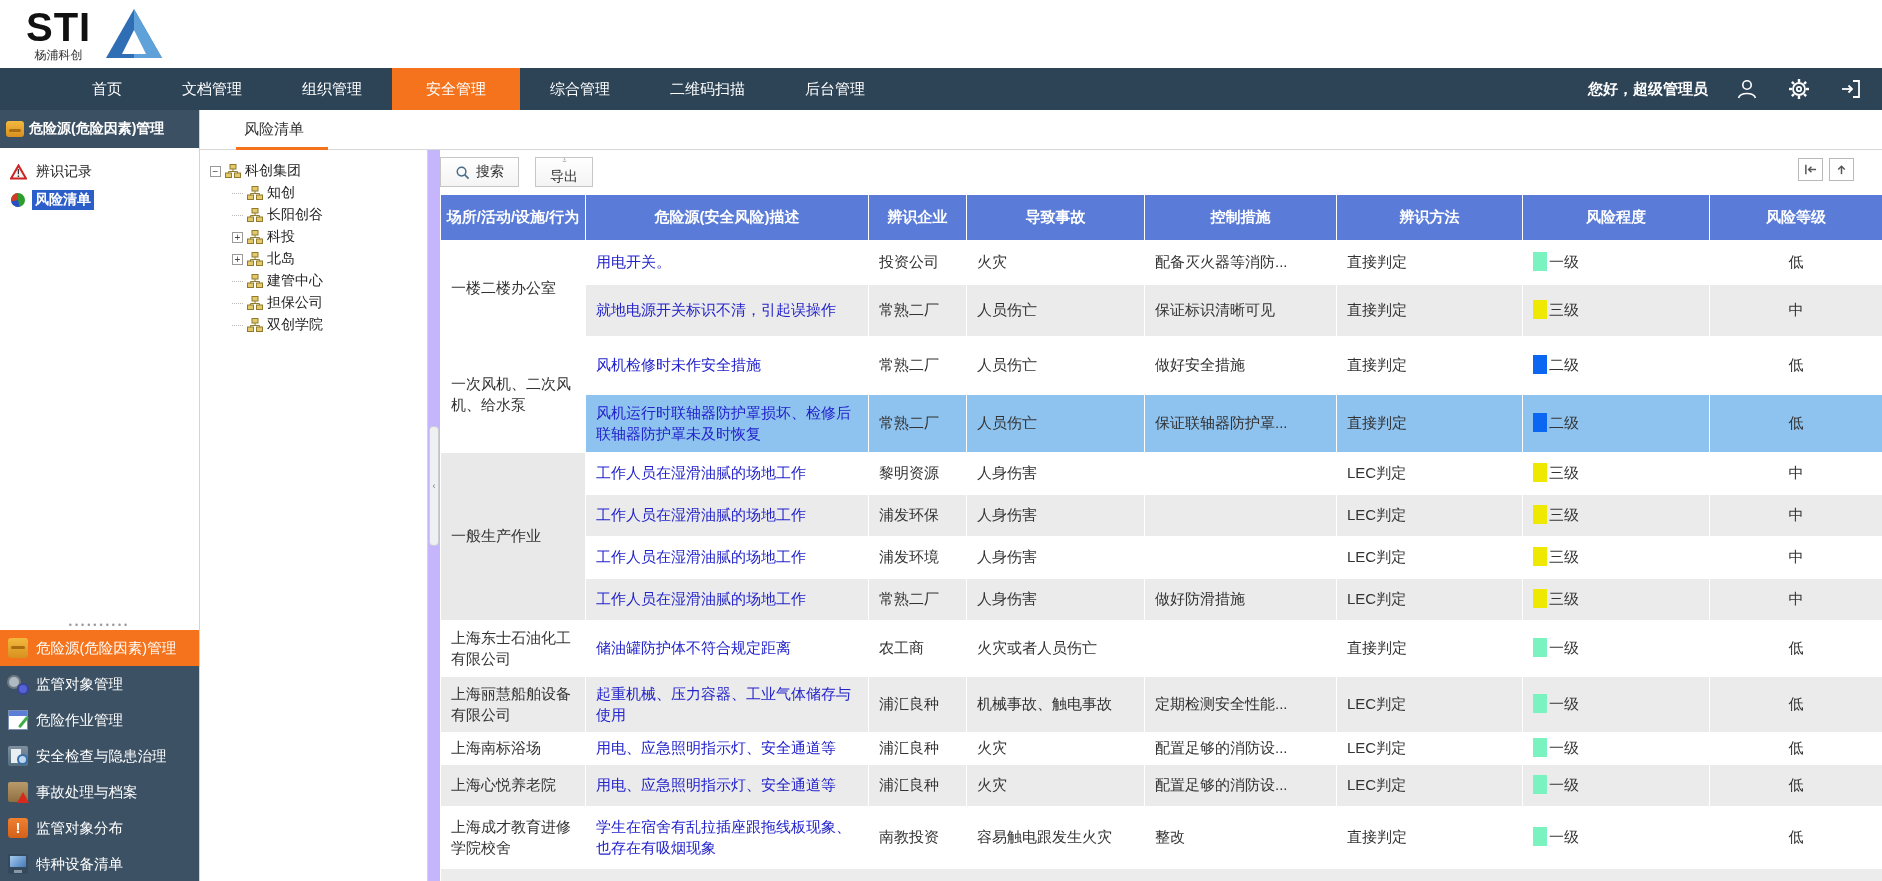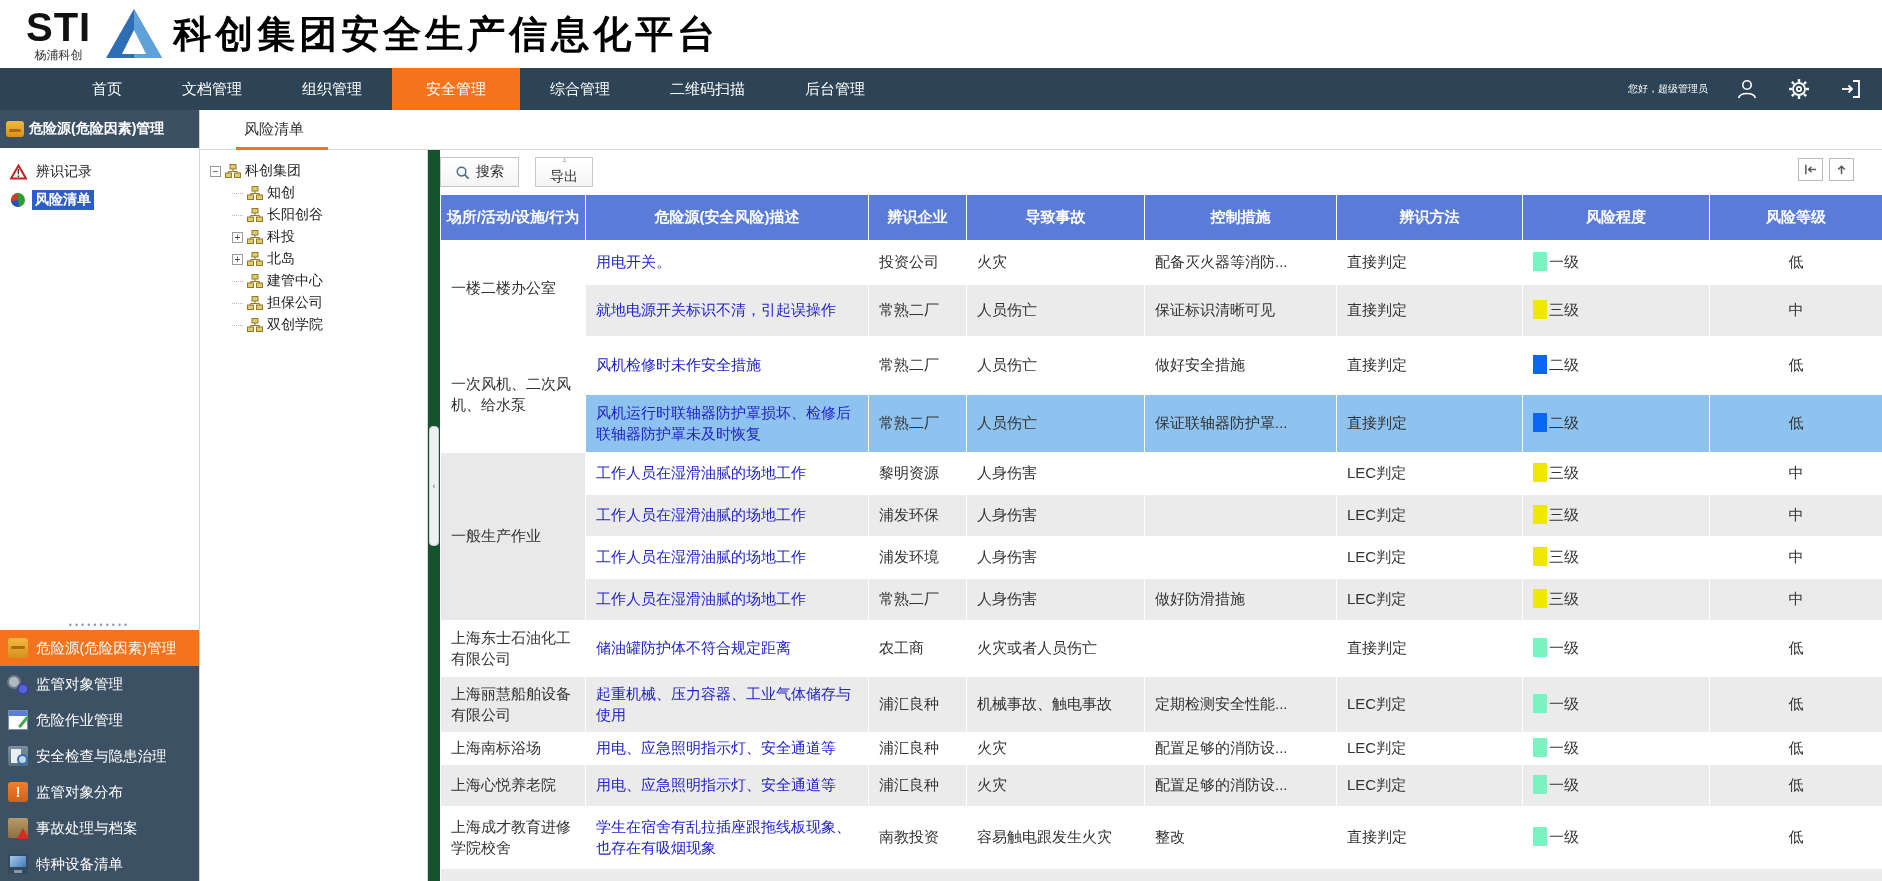--- a/index.html
+++ b/index.html
@@ -1,35 +1,35 @@
 <!DOCTYPE html>
 <html><head>
 <meta charset="utf-8">
 <style>
   * { margin:0; padding:0; box-sizing:border-box; }
   html,body { width:1882px; height:881px; overflow:hidden; background:#fff;
     font-family:"Liberation Sans","DejaVu Sans",sans-serif; }
-  #app { position:relative; width:1882px; height:881px; background:#14532d; }
+  #app { position:relative; width:1882px; height:881px; background:#c4b5fd; }
 
   
   #topbar { position:absolute; left:0; top:0; width:1882px; height:68px; background:#fff; display:flex; align-items:center; }
   .logo-wrap { display:flex; align-items:center; margin-left:26px; }
   .sti { display:flex; flex-direction:column; align-items:center; line-height:1; }
   .sti-main { font-size:40px; font-weight:900; letter-spacing:1px; color:#111; }
   .sti-sub { font-size:12px; color:#333; margin-top:2px; }
   .tri-logo { margin:0 10px 0 14px; }
   .brand-title { font-size:38px; font-weight:900; color:#000; letter-spacing:4px; white-space:nowrap; }
 
   
   #navbar { position:absolute; left:0; top:68px; width:1882px; height:42px; background:#2d4356; display:flex; align-items:stretch; }
   .nav-items { display:flex; margin-left:62px; }
   .nav-item { color:#fff; font-size:15px; line-height:42px; padding:0 30px; cursor:pointer; white-space:nowrap; }
   .nav-item.active { background:#f4731c; padding:0 34px; }
   .nav-right { margin-left:auto; display:flex; align-items:center; margin-right:18px; gap:26px; }
-  .greeting { color:#fff; font-size:10px; white-space:nowrap; }
+  .greeting { color:#fff; font-size:15px; white-space:nowrap;font-weight:bold; }
   .nav-ico { width:26px; height:26px; display:flex; align-items:center; justify-content:center; cursor:pointer; }
 
   
   #sidebar { position:absolute; left:0; top:110px; width:200px; height:771px; background:#fff; border-right:1px solid #d4d4d4; display:flex; flex-direction:column; }
   .side-header { height:38px; background:#3b5063; color:#fff; font-size:14px; font-weight:bold; display:flex; align-items:center; padding-left:6px; gap:5px; white-space:nowrap; flex:none; }
   .side-menu { flex:none; height:474px; padding-top:10px; }
   .side-item { display:flex; align-items:center; gap:6px; padding:4px 0 4px 10px; font-size:14px; color:#222; cursor:pointer; }
   .side-item .lbl { padding:1px 3px; }
   .side-item.sel .lbl { background:#2c5ec9; color:#fff; font-weight:bold; }
   .splitter-dots { height:8px; text-align:center; color:#9a9a9a; font-size:9px; letter-spacing:3px; line-height:6px; flex:none; cursor:row-resize; }
@@ -105,21 +105,20 @@
     <div class="logo-wrap">
       <div class="sti">
         <span class="sti-main">STI</span>
         <span class="sti-sub">杨浦科创</span>
       </div>
       <svg class="tri-logo" width="58" height="52" viewBox="0 0 58 52">
         <polygon points="29,1 57,50 1,50" fill="#2f6db4"></polygon>
         <polygon points="29,1 57,50 29,50" fill="#5fa2da"></polygon>
         <polygon points="29,22 41,46 17,46" fill="#ffffff"></polygon>
       </svg>
-      <span class="brand-title">科创集团安全生产信息化平台</span>
     </div>
   </div>
 
   <div id="navbar">
     <div class="nav-items" id="nav-items">
         <div class="nav-item">首页</div>
         <div class="nav-item">文档管理</div>
         <div class="nav-item">组织管理</div>
         <div class="nav-item active">安全管理</div>
         <div class="nav-item">综合管理</div>
@@ -194,26 +193,26 @@
         </div>
         <div class="acc-item">
           <span class="acc-icon ic-table-pen"></span>
           <span>危险作业管理</span>
         </div>
         <div class="acc-item">
           <span class="acc-icon ic-book-search"></span>
           <span>安全检查与隐患治理</span>
         </div>
         <div class="acc-item">
+          <span class="acc-icon ic-book-warn"></span>
+          <span>事故处理与档案</span>
+        </div>
+        <div class="acc-item">
           <span class="acc-icon ic-alert"></span>
           <span>监管对象分布</span>
-        </div>
-        <div class="acc-item">
-          <span class="acc-icon ic-book-warn"></span>
-          <span>事故处理与档案</span>
         </div>
         <div class="acc-item">
           <span class="acc-icon ic-monitor"></span>
           <span>特种设备清单</span>
         </div>
       </div>
 
   </div>
 
   <div id="tabbar">

